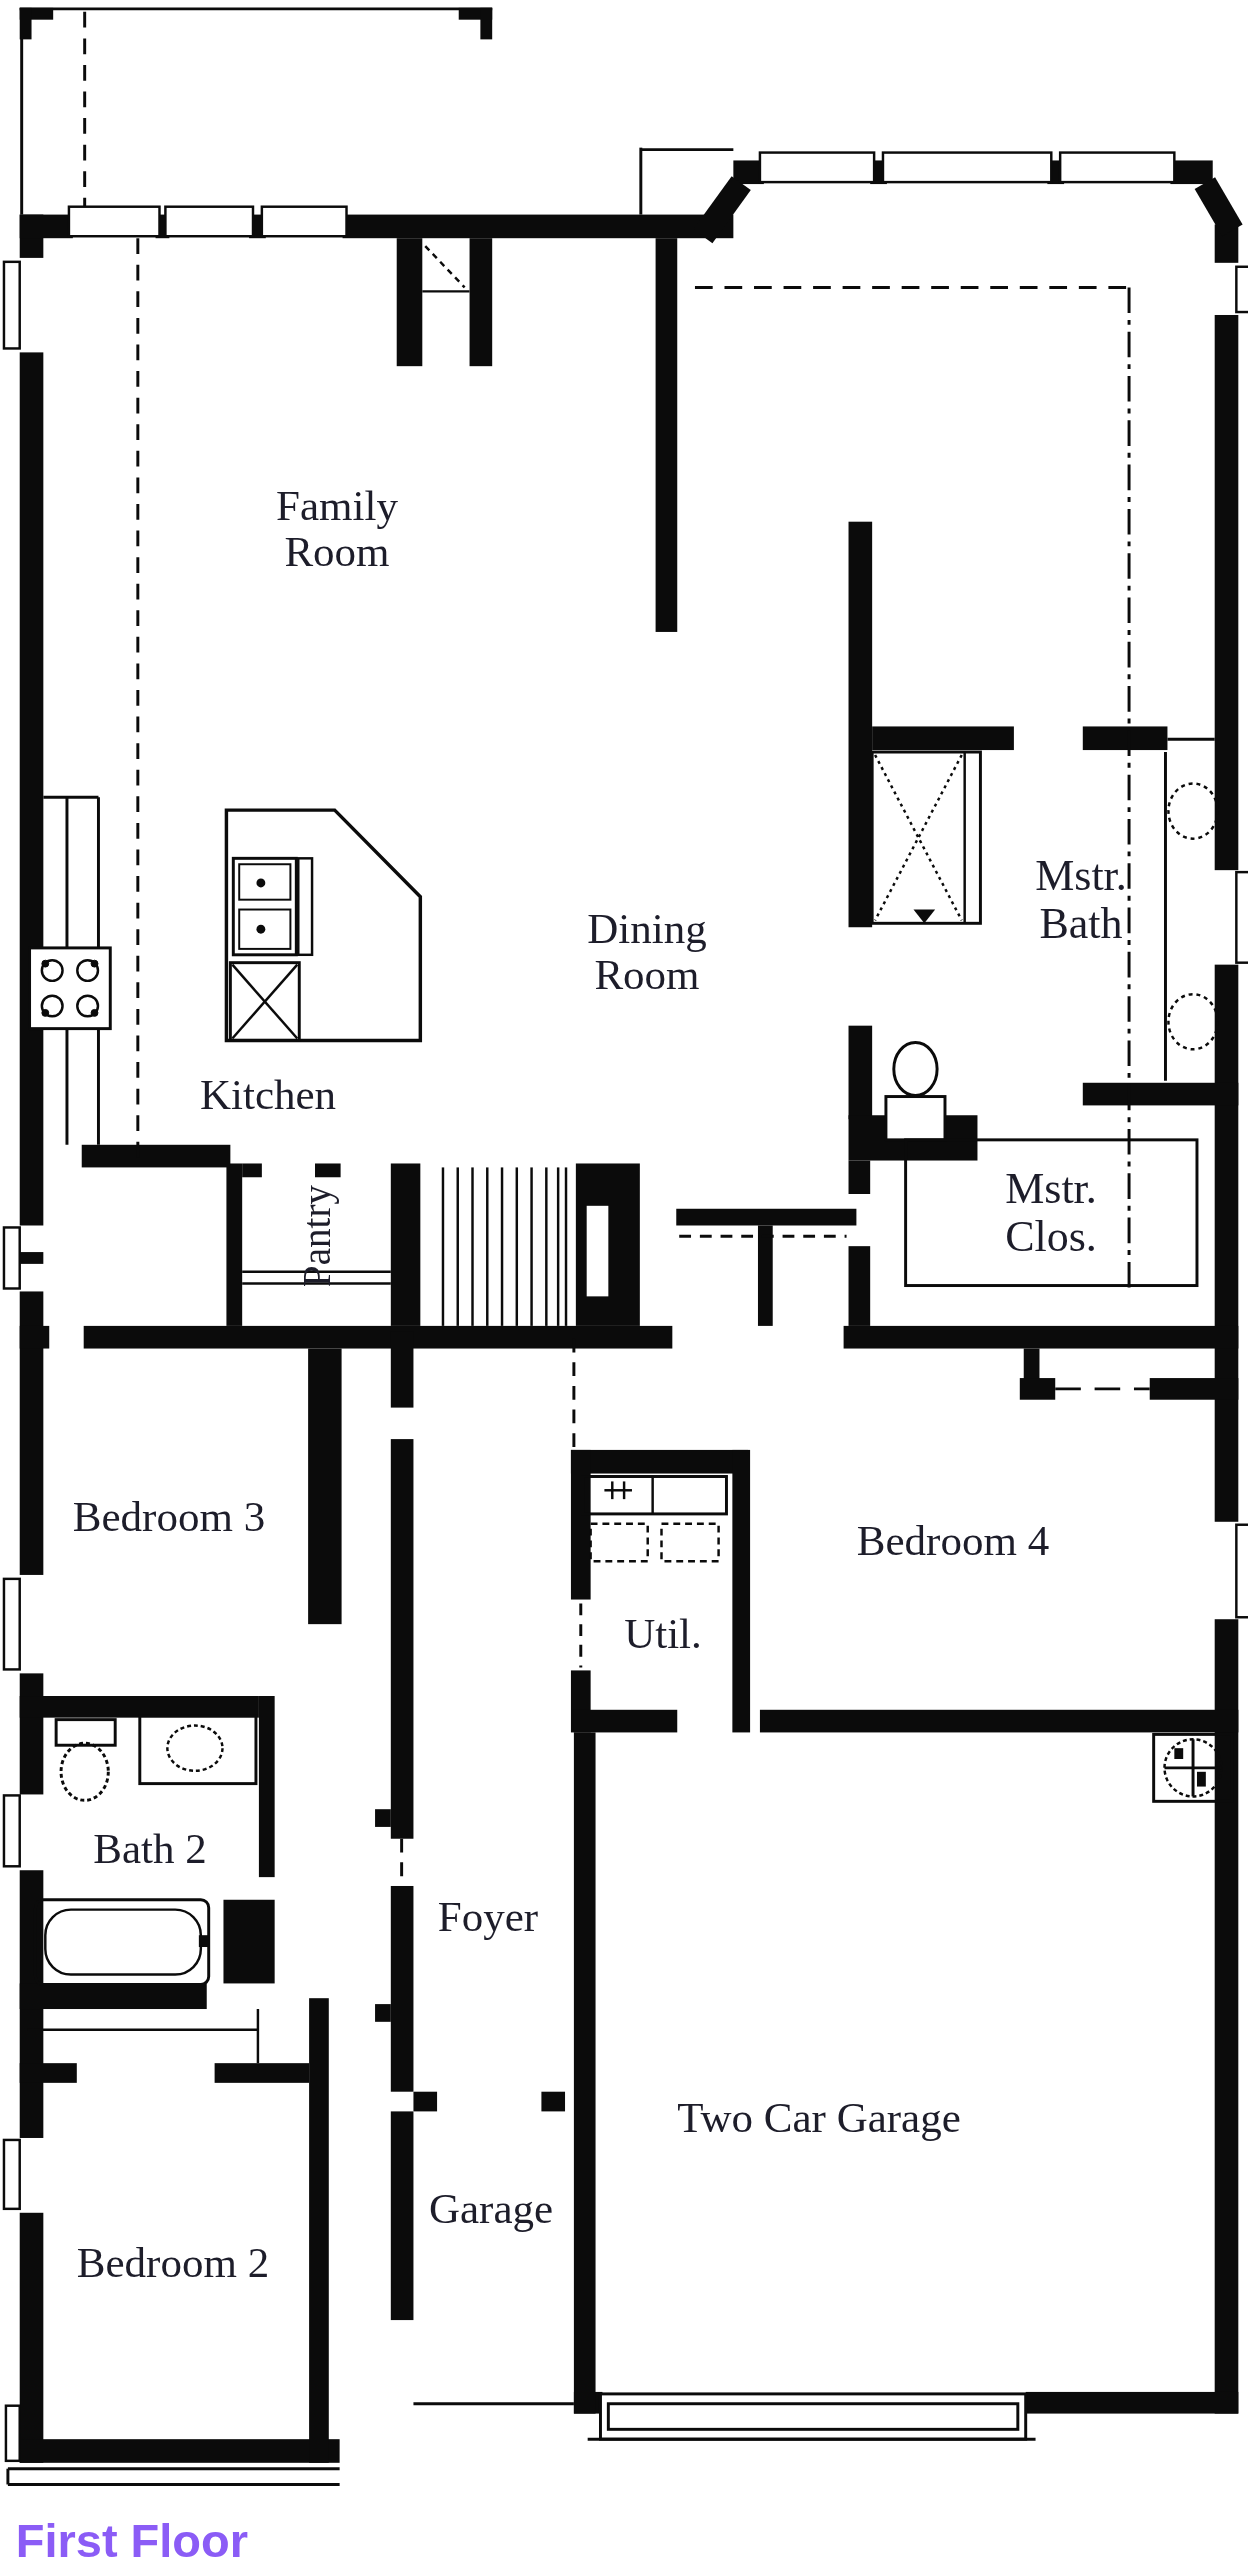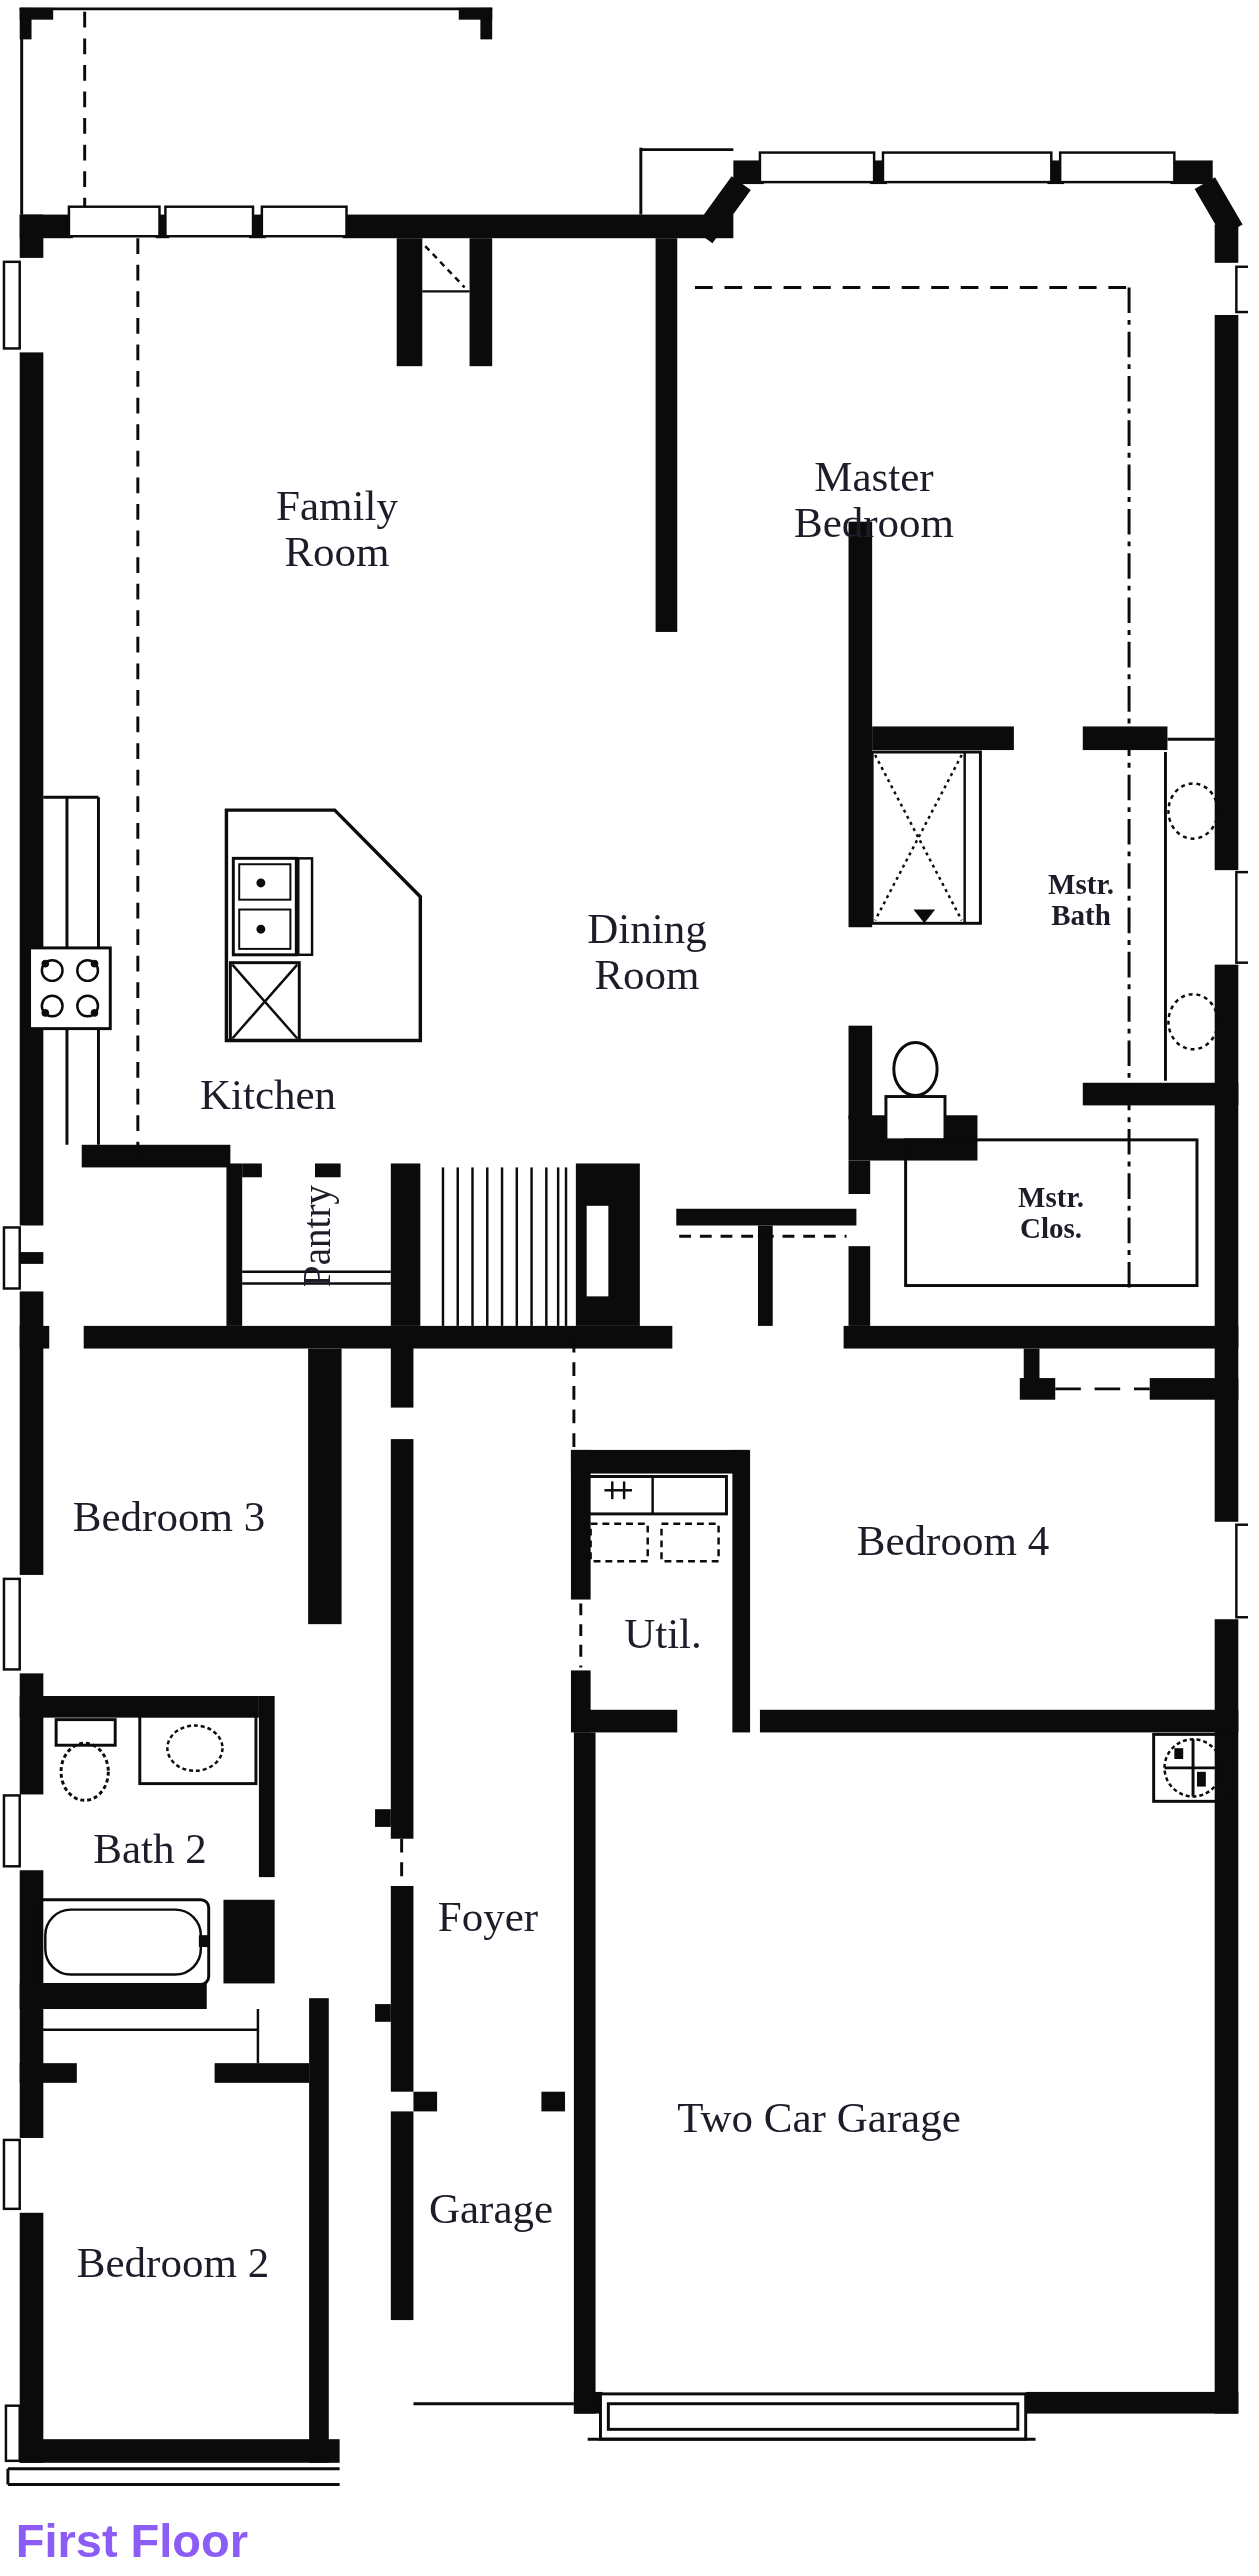--- a/index.html
+++ b/index.html
@@ -1,21 +1,21 @@
 <!DOCTYPE html>
 <html><head>
 <meta charset="utf-8">
 <style>
   html,body{margin:0;padding:0;background:#ffffff;}
   #plan{position:relative;width:1248px;height:2576px;background:#ffffff;overflow:hidden;
         font-family:"Liberation Serif","DejaVu Serif",serif;}
   #plan svg{position:absolute;left:0;top:0;}
   .label{position:absolute;transform:translate(-50%,-50%);color:#1d1d2a;font-size:43px;
          line-height:1.08;text-align:center;white-space:pre-line;letter-spacing:0px;}
-  .label.small{font-size:29px;font-weight:bold;}
+  .label.small{font-size:44px;}
   .rot{transform:translate(-50%,-50%) rotate(-90deg);font-size:39px;}
   #first-floor{position:absolute;left:15.7px;top:2516px;transform:none;color:#8b5cf6;
         font-family:"Liberation Sans","DejaVu Sans",sans-serif;font-size:47px;font-weight:600;
         white-space:nowrap;}
 </style>
 </head>
 <body>
 
 <div id="plan">
 
@@ -295,22 +295,20 @@
     <line x1="583" y1="1360" x2="583" y2="1473" stroke-dasharray="14 10"></line>
     <line x1="590" y1="1629" x2="590" y2="1694" stroke-dasharray="12 9"></line>
     <line x1="408" y1="1868" x2="408" y2="1916" stroke-dasharray="14 10"></line>
     <line x1="1072" y1="1411" x2="1168" y2="1411" stroke-dasharray="26 14"></line>
     <line x1="690" y1="1256" x2="860" y2="1256" stroke-dasharray="12 9"></line>
   </g>
 </svg>
 
 <div class="label" style="left:337px;top:529px">Family
 Room</div>
-<div class="label" style="left:874px;top:500px">Master
-Bedroom</div>
 <div class="label" style="left:647px;top:952px">Dining
 Room</div>
 <div class="label" style="left:268px;top:1095px">Kitchen</div>
 <div class="label small" style="left:1081px;top:900px">Mstr.
 Bath</div>
 <div class="label small" style="left:1051px;top:1213px">Mstr.
 Clos.</div>
 <div class="label rot" style="left:317px;top:1236px">Pantry</div>
 <div class="label" style="left:169px;top:1517px">Bedroom 3</div>
 <div class="label" style="left:663px;top:1634px">Util.</div>

